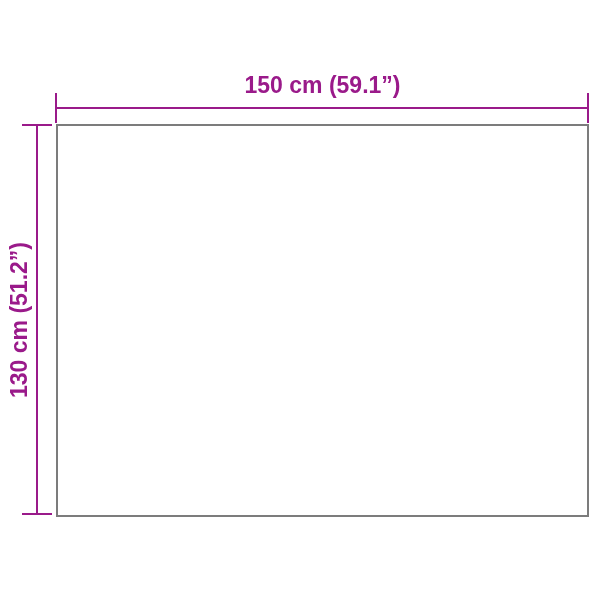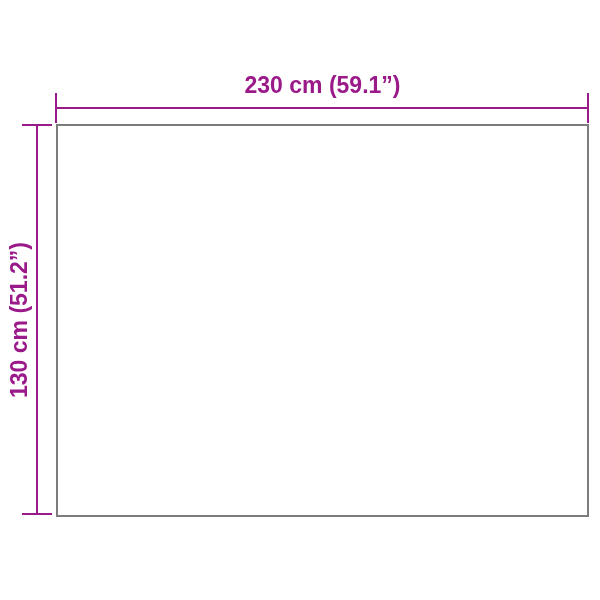--- a/index.html
+++ b/index.html
@@ -88,20 +88,20 @@
 </head>
 <body>
 
 <div class="canvas">
 
   <div class="product-rect"></div>
 
   <div class="dim-line-h"></div>
   <div class="tick-v left"></div>
   <div class="tick-v right"></div>
-  <div class="dim-label-top">230 cm (59.1”)</div>
+  <div class="dim-label-top">150 cm (59.1”)</div>
 
   <div class="dim-line-v"></div>
   <div class="tick-h top"></div>
   <div class="tick-h bottom"></div>
   <div class="dim-label-left">130 cm (51.2”)</div>
 
 </div>
 
 </body></html>

